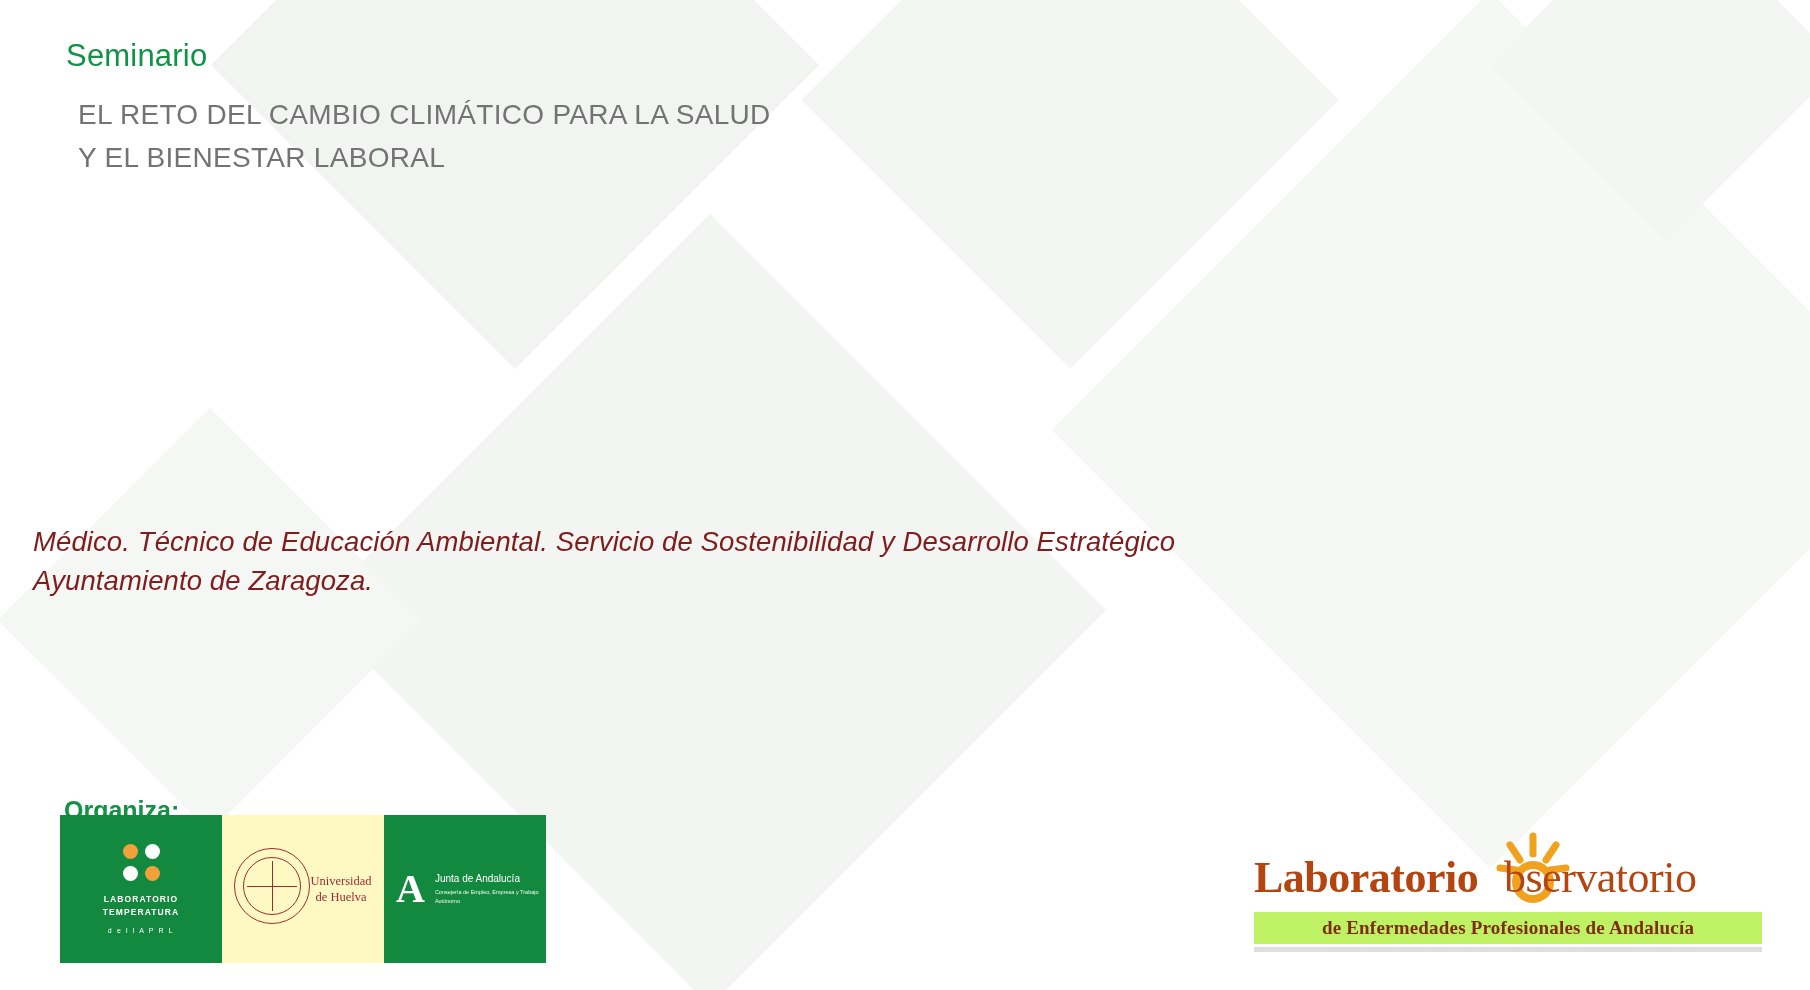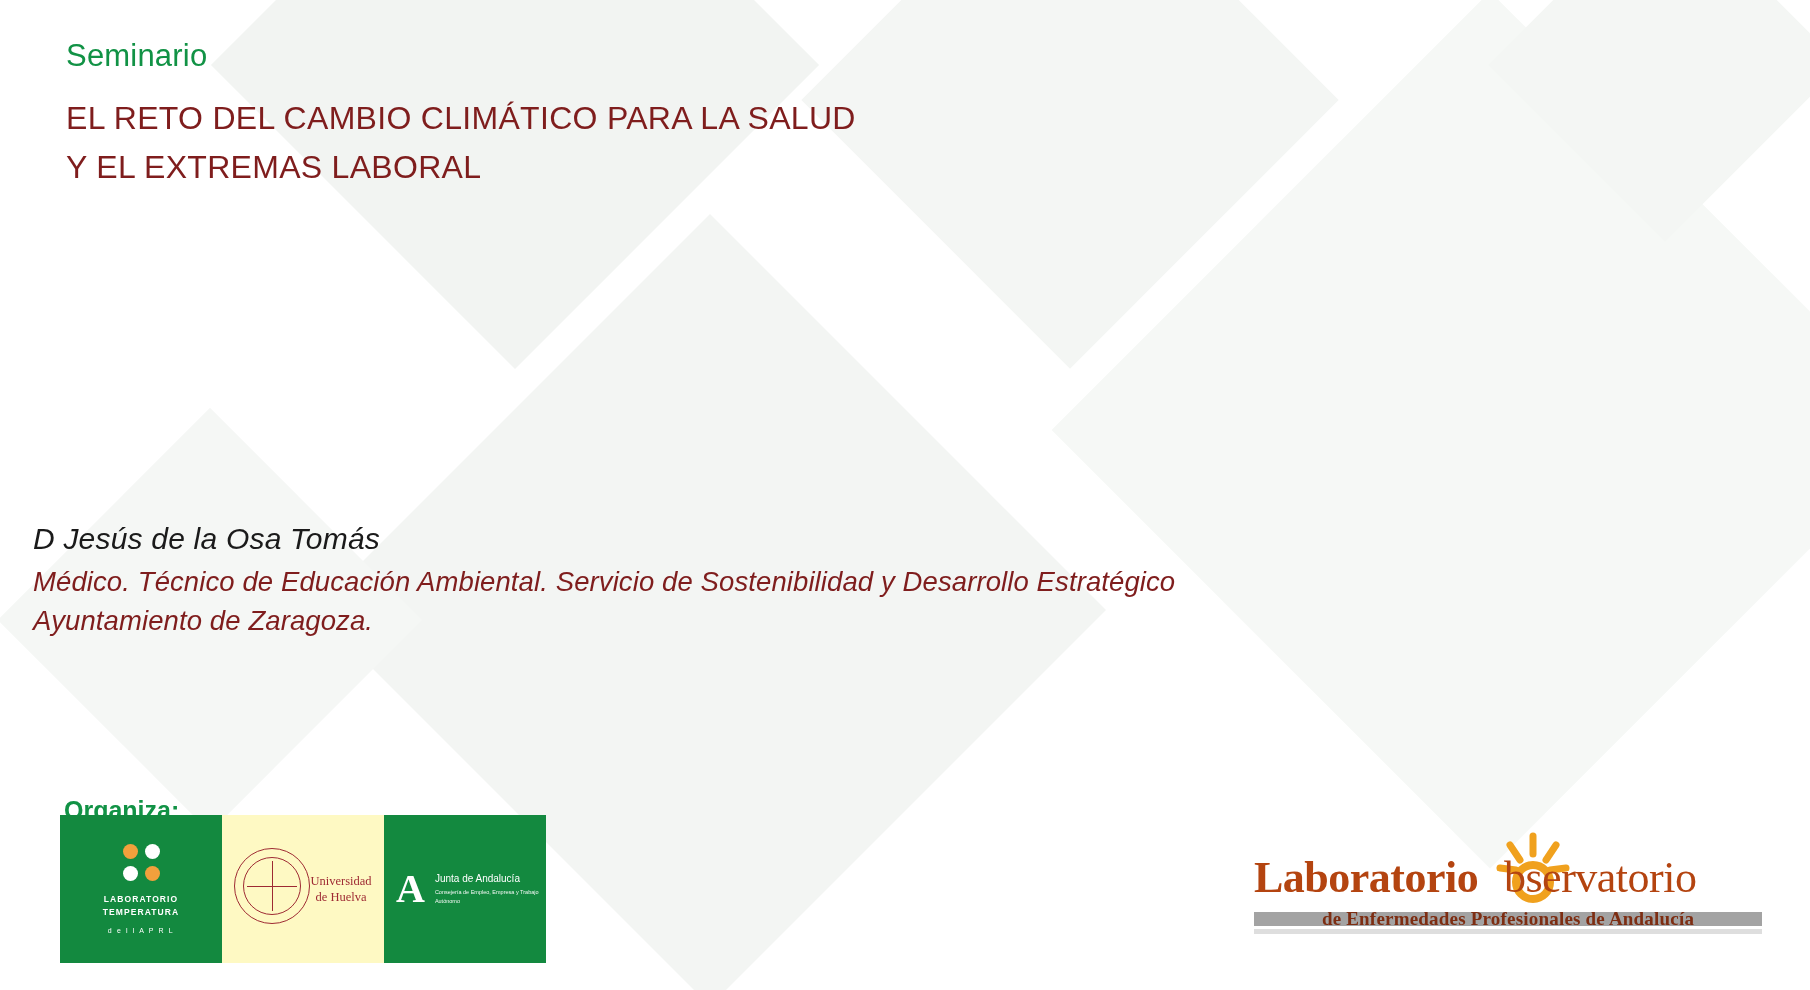--- a/index.html
+++ b/index.html
@@ -47,25 +47,25 @@
     top: 38px;
   }
   .seminario {
     color: #119245;
     font-size: 31px;
     font-weight: normal;
     letter-spacing: 0.2px;
     margin: 0 0 20px 0;
   }
   .seminar-title {
-    color: #7f1d1d;
-    font-size: 32px;
+    color: #737373;
+    font-size: 28px;
     font-weight: normal;
     line-height: 1.52;
-    margin: 0;
+    margin: 12px;
     letter-spacing: 0.3px;
   }
 
   
   .body-block {
     position: absolute;
     left: 33px;
     top: 330px;
     width: 1760px;
   }
@@ -259,22 +259,22 @@
   }
   .sun {
     position: absolute;
     left: 240px;
     top: -18px;
     width: 78px;
     height: 78px;
   }
   .rl-bar {
     margin-top: 2px;
-    background: #a3a3a3;
-    height: 14px;
+    background: #bef264;
+    height: 32px;
     display: flex;
     align-items: center;
     justify-content: center;
   }
   .rl-bar span {
     font-family: "Liberation Serif", serif;
     font-size: 19px;
     font-weight: bold;
     color: #7d2d12;
     letter-spacing: 0.2px;
@@ -297,27 +297,26 @@
   <div class="bg-diamond bg-d5"></div>
   <div class="bg-diamond bg-d6"></div>
 </div>
 
 <div class="slide">
 
   <div class="header">
     <div class="seminario">Seminario</div>
     <div class="seminar-title">
       <div>EL RETO DEL CAMBIO CLIMÁTICO PARA LA SALUD</div>
-      <div>Y EL EXTREMAS LABORAL</div>
+      <div>Y EL BIENESTAR LABORAL</div>
     </div>
   </div>
 
 
   <div class="speaker-block">
-    <div class="speaker-name">D Jesús de la Osa Tomás</div>
     <div class="speaker-role">
       <div>Médico. Técnico de Educación Ambiental. Servicio de Sostenibilidad y Desarrollo Estratégico</div>
       <div>Ayuntamiento de Zaragoza.</div>
     </div>
   </div>
 
   <div class="organiza-label">Organiza:</div>
 
   <div class="logo-strip">
 

